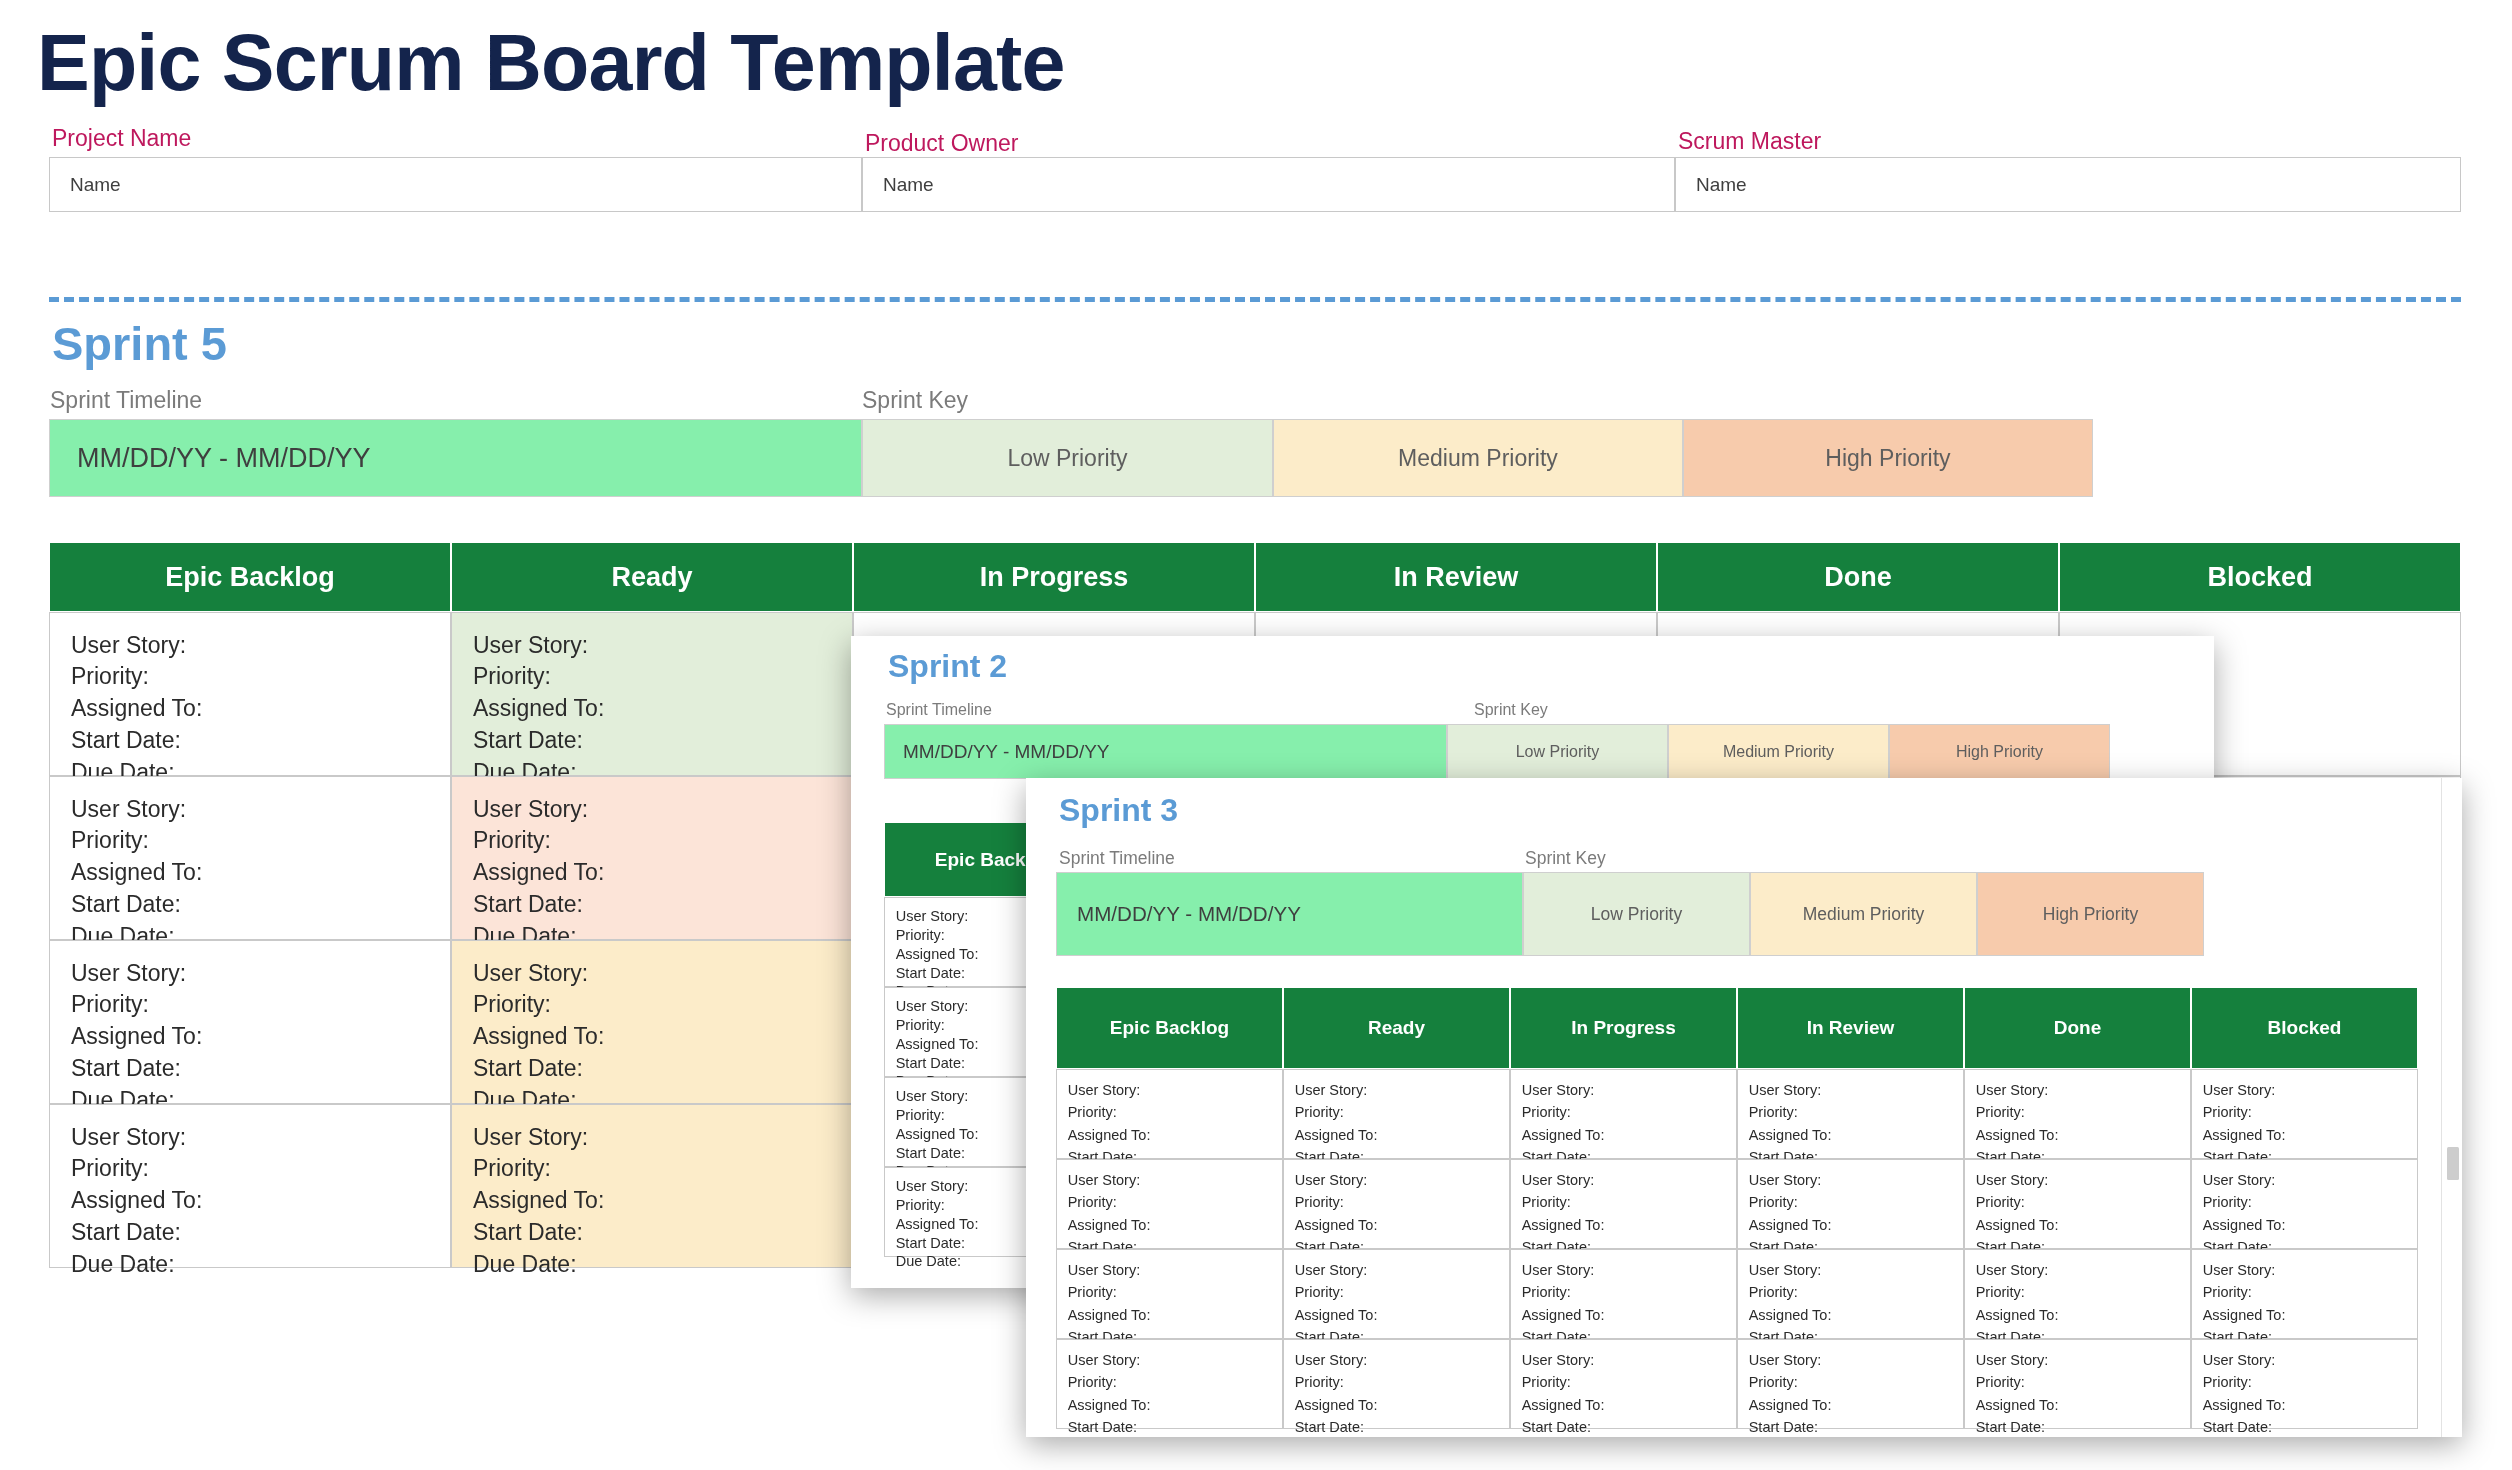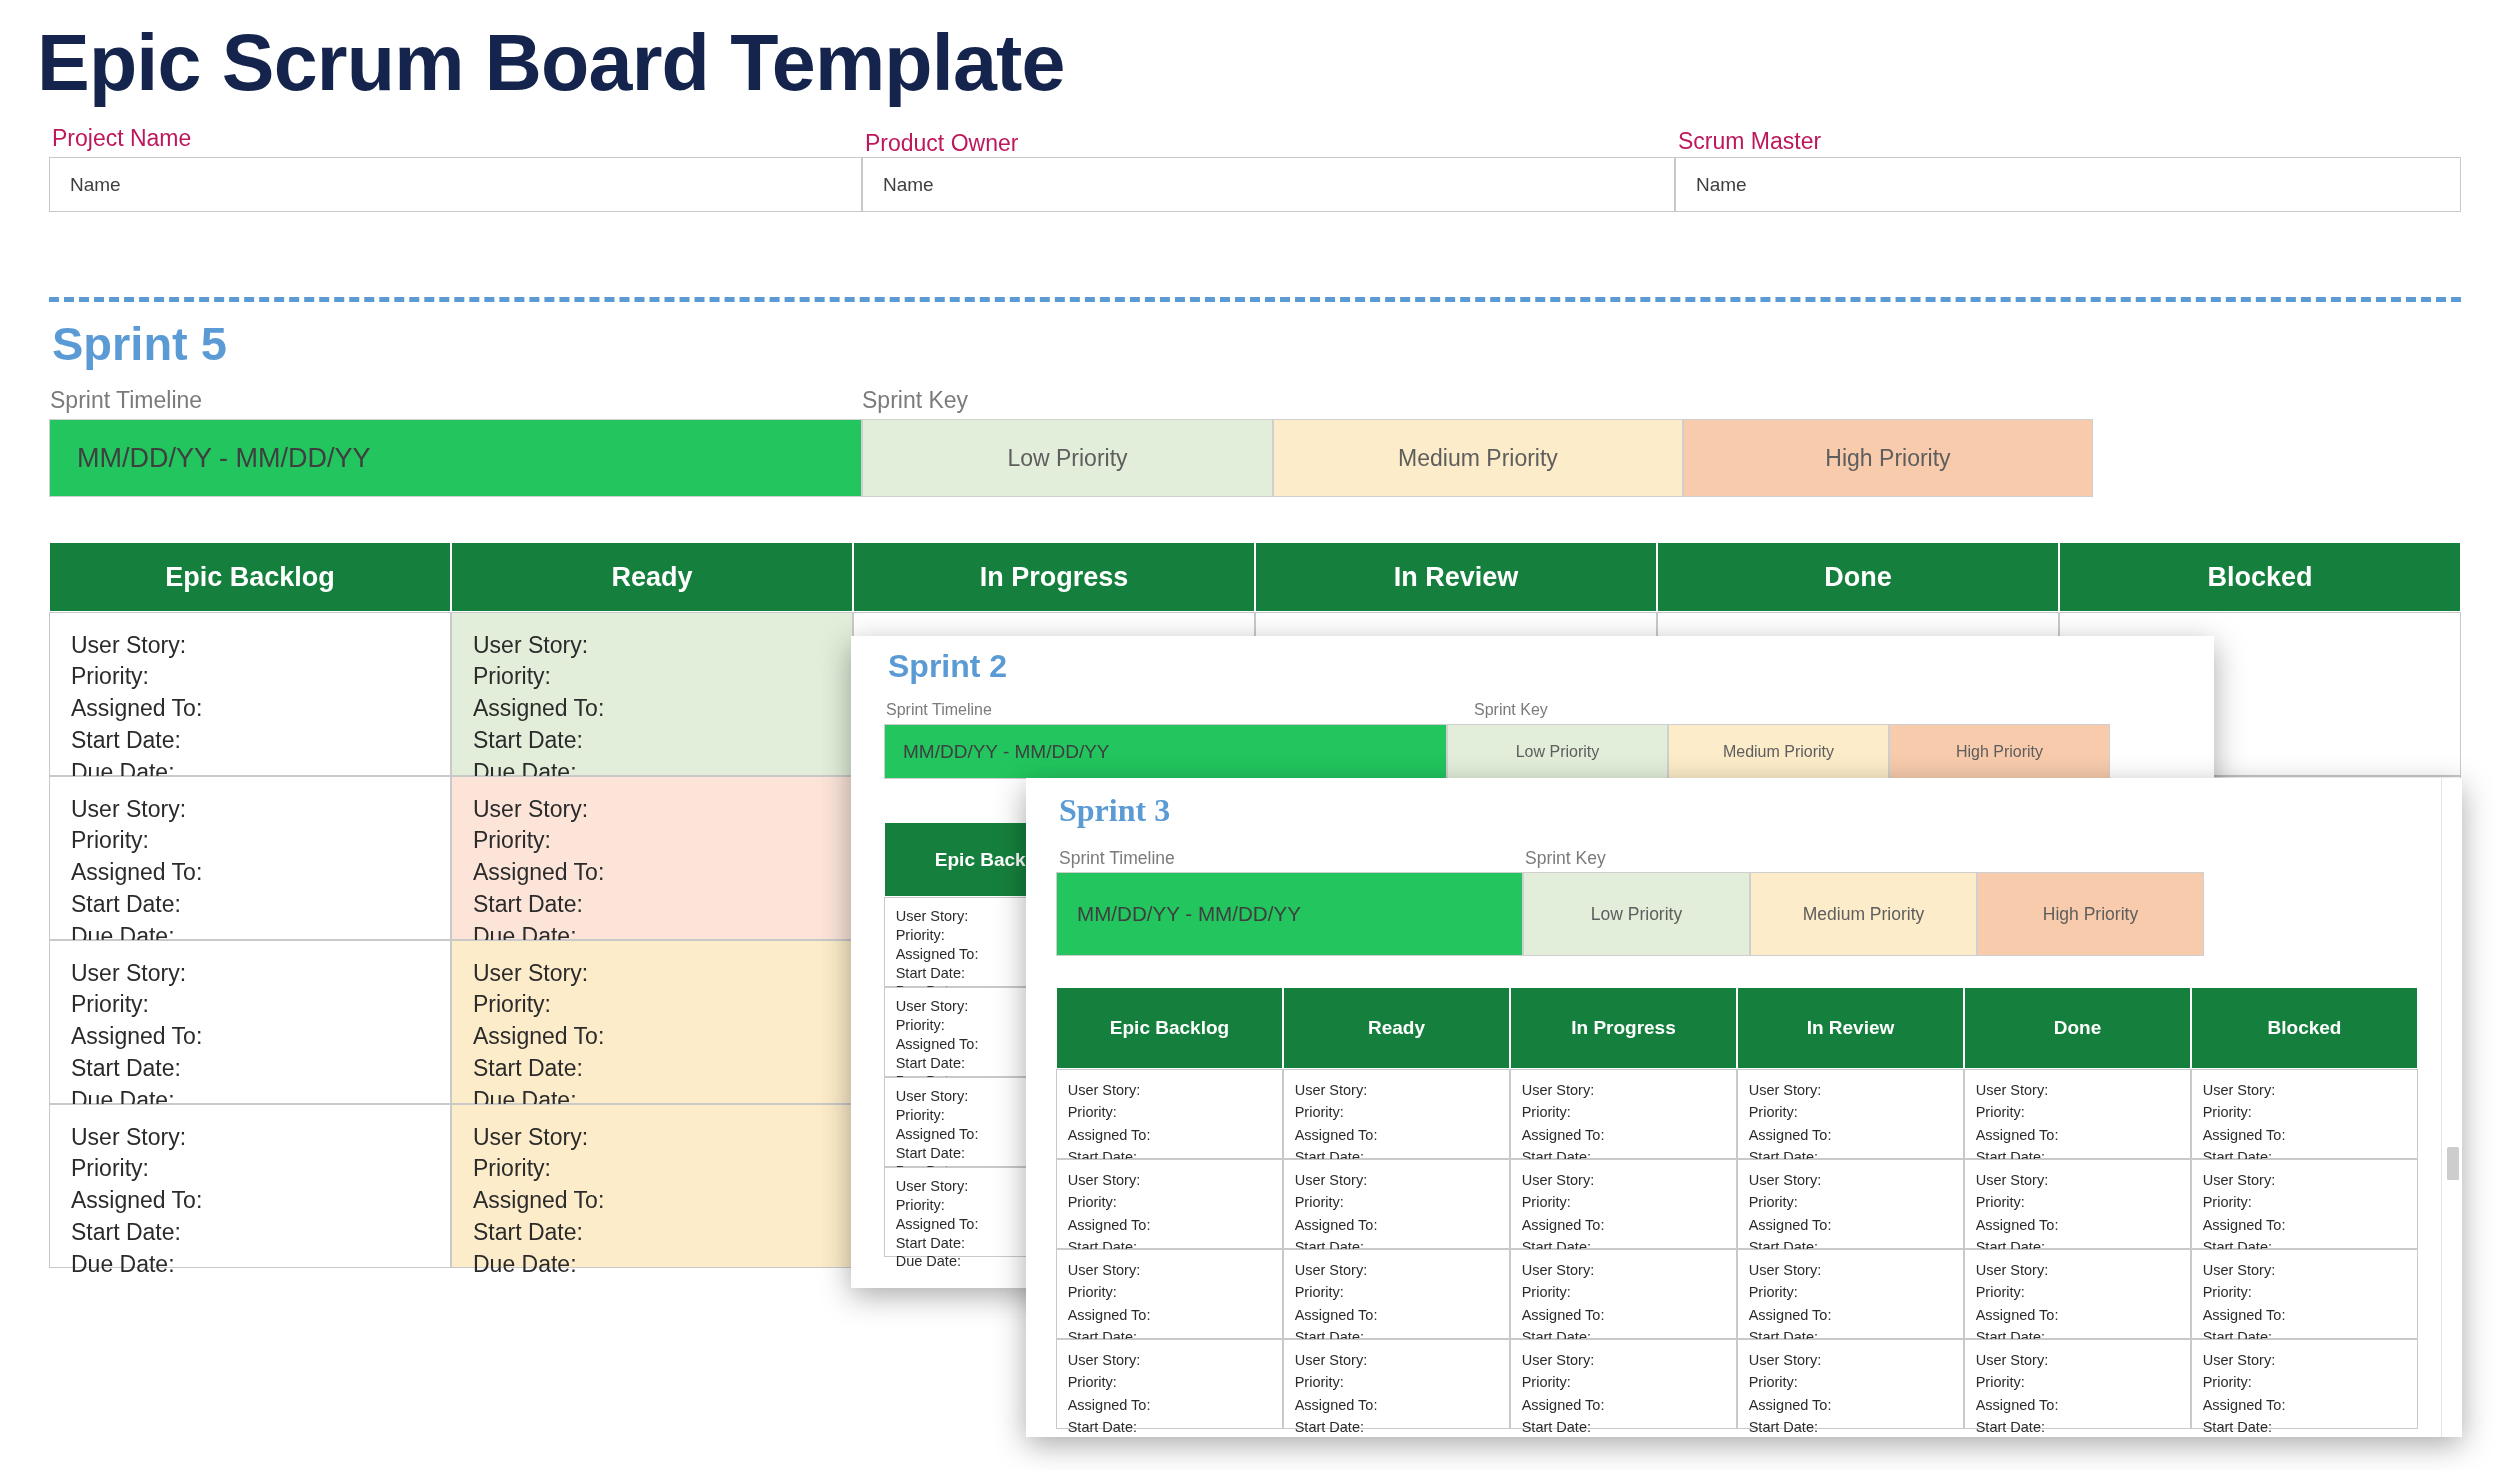--- a/index.html
+++ b/index.html
@@ -49,21 +49,21 @@
   }
   .s1-lbl-timeline{position:absolute;left:50px;top:387px;font-size:23px;color:#7b7b7b;}
   .s1-lbl-key{position:absolute;left:862px;top:387px;font-size:23px;color:#7b7b7b;}
 
   .s1-keyrow{position:absolute;left:49px;top:419px;height:78px;display:flex;}
   .keycell{
     box-sizing:border-box;border:1.5px solid #cfcfcf;
     display:flex;align-items:center;justify-content:center;
     font-size:23px;color:#5e5e5e;
   }
-  .kc-timeline{width:813px;background:#22c55e;justify-content:flex-start;padding-left:27px;font-size:27px;color:#3f3f3f;}
+  .kc-timeline{width:813px;background:#86efac;justify-content:flex-start;padding-left:27px;font-size:27px;color:#3f3f3f;}
   .kc-low{width:411px;background:#e2eeda;}
   .kc-med{width:410px;background:#fcecc9;}
   .kc-high{width:410px;background:#f7cbac;}
 
   
   .board{position:absolute;display:grid;}
   .bhead{
     background:#15803d;color:#ffffff;
     display:flex;align-items:center;justify-content:center;
     box-sizing:border-box;border:1.5px solid #ffffff;
@@ -103,21 +103,21 @@
   #panel-s2 .kc-timeline{width:563px;font-size:19px;padding-left:18px;}
   #panel-s2 .kc-low,#panel-s2 .kc-med,#panel-s2 .kc-high{width:221px;font-size:16px;}
   #board-s2{left:33px;top:186px;width:1325px;
     grid-template-columns:repeat(6,221px);
     grid-template-rows:75px 90px 90px 90px 90px;}
   #board-s2 .bhead{font-size:19px;}
   #board-s2 .bcell{font-size:14.5px;padding:9px 10.7px;line-height:1.3;}
 
   
   #panel-s3{left:1026px;top:778px;width:1436px;height:659px;}
-  #panel-s3 .p-title{left:33px;top:13.7px;font-size:32px;font-family:Liberation Serif, serif;}
+  #panel-s3 .p-title{left:33px;top:13.7px;font-size:32px;}
   #panel-s3 .p-lbl.t{left:33px;top:70px;font-size:17.5px;}
   #panel-s3 .p-lbl.k{left:499px;top:70px;font-size:17.5px;}
   #panel-s3 .keyrow{position:absolute;left:30px;top:94px;height:84px;display:flex;}
   #panel-s3 .kc-timeline{width:467px;font-size:20.6px;padding-left:20px;}
   #panel-s3 .kc-low,#panel-s3 .kc-med,#panel-s3 .kc-high{width:227px;font-size:17.5px;}
   #board-s3{left:30px;top:209px;width:1364px;
     grid-template-columns:repeat(6,227px);
     grid-template-rows:82px 90px 90px 90px 90px;}
   #board-s3 .bhead{font-size:19px;}
   #board-s3 .bcell{font-size:14.5px;padding:9px 10.7px;line-height:1.55;}

